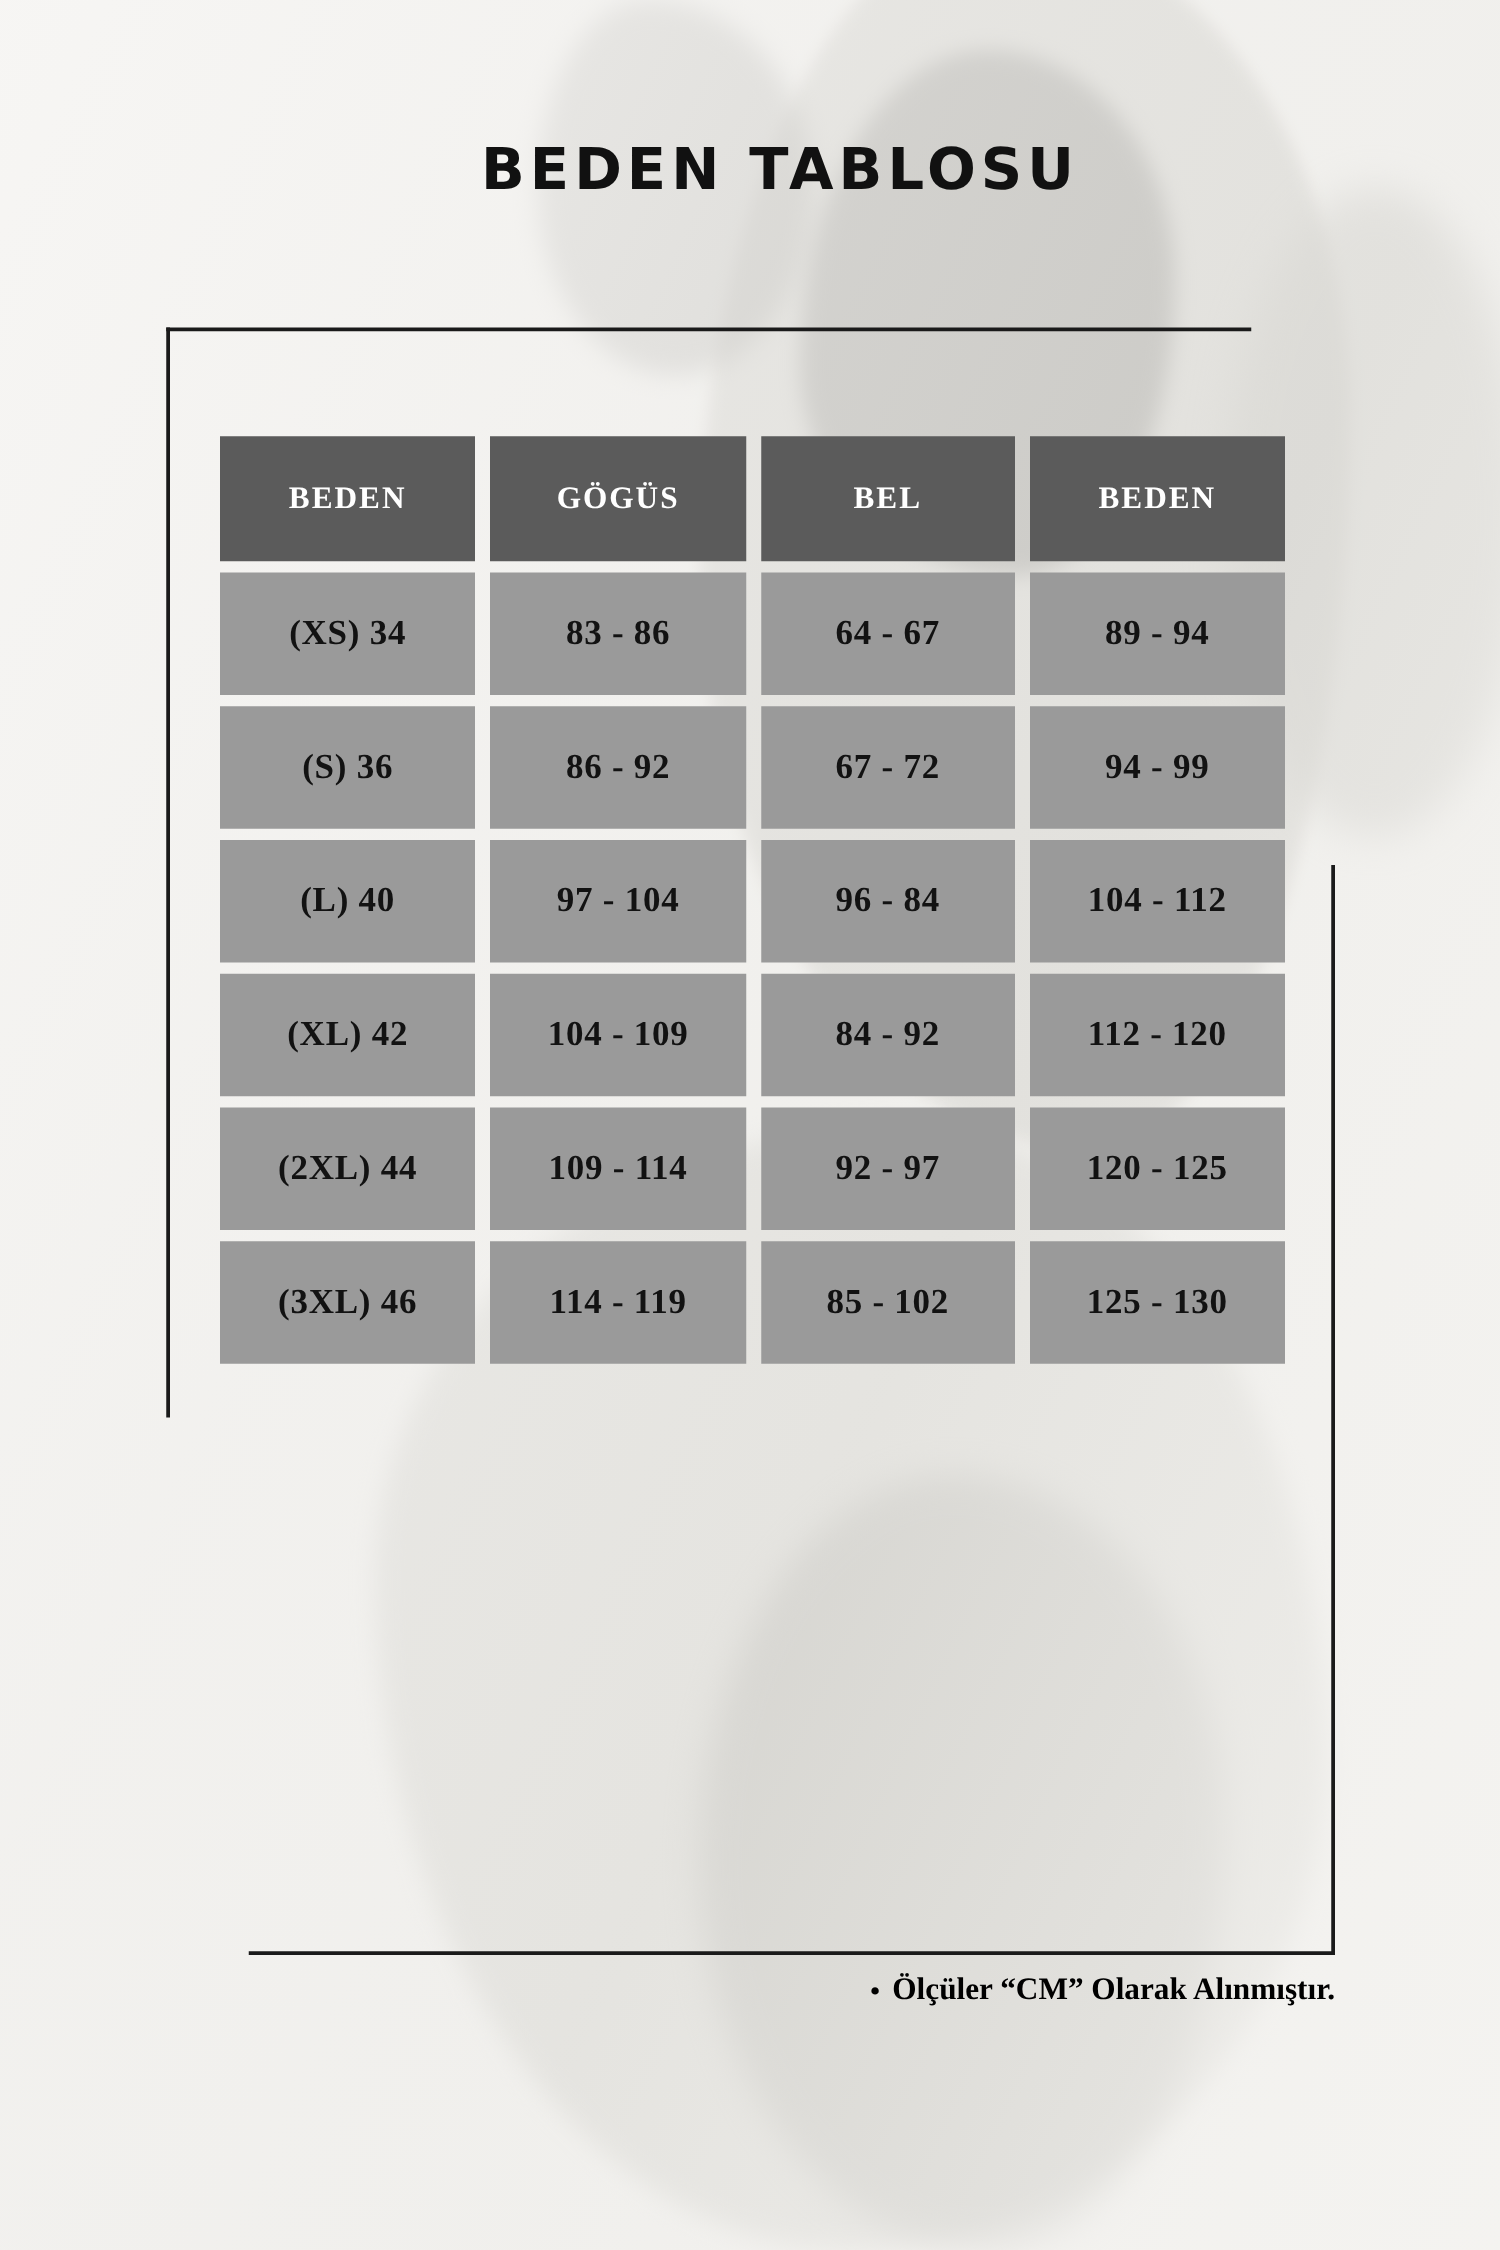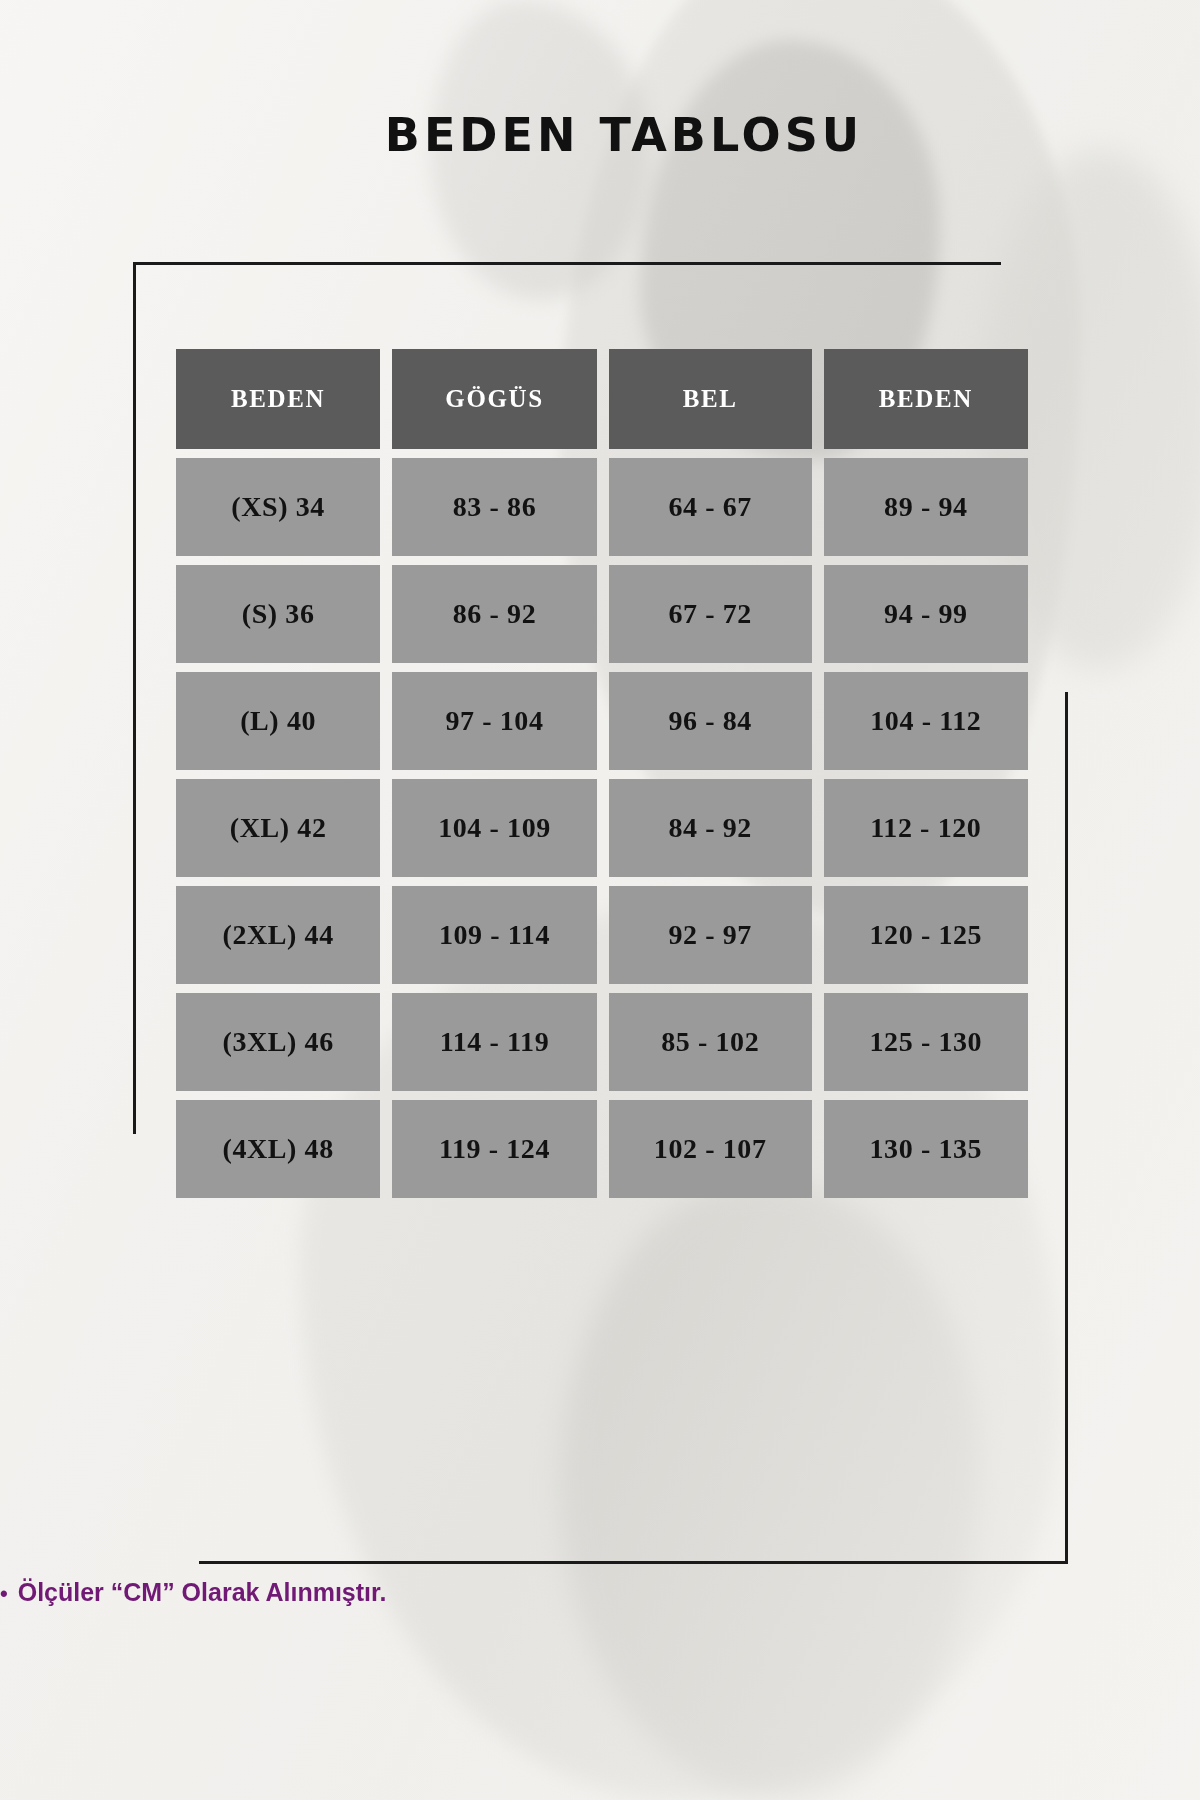--- a/index.html
+++ b/index.html
@@ -188,24 +188,25 @@
   col.c-gogus { width: 208px; }
   col.c-bel   { width: 208px; }
   col.c-basen { width: 208px; }
 
   
   .footnote {
     position: absolute;
     left: 0;
     top: 1578px;
     width: 1068px;
-    font-family: Liberation Sans, sans-serif;
+    text-align: right;
+    font-family: Liberation Serif, serif;
     font-weight: 700;
     font-size: 25px;
-    color: #701a75;
+    color: #000000;
   }
   .footnote .bullet {
     display: inline-block;
     margin-right: 10px;
     font-size: 22px;
     vertical-align: middle;
   }
 </style>
 </head>
 <body>
@@ -330,34 +331,20 @@
         <td>
             <div class="cell">114 - 119</div>
           </td>
         <td>
             <div class="cell">85 - 102</div>
           </td>
         <td>
             <div class="cell">125 - 130</div>
           </td>
       </tr>
-      <tr>
-        <td>
-            <div class="cell">(4XL) 48</div>
-          </td>
-        <td>
-            <div class="cell">119 - 124</div>
-          </td>
-        <td>
-            <div class="cell">102 - 107</div>
-          </td>
-        <td>
-            <div class="cell">130 - 135</div>
-          </td>
-      </tr>
     </tbody>
   </table>
 
   <div class="footnote">
     <span class="bullet">•</span><span>Ölçüler “CM” Olarak Alınmıştır.</span>
   </div>
 
 </div>
 
 </body></html>

